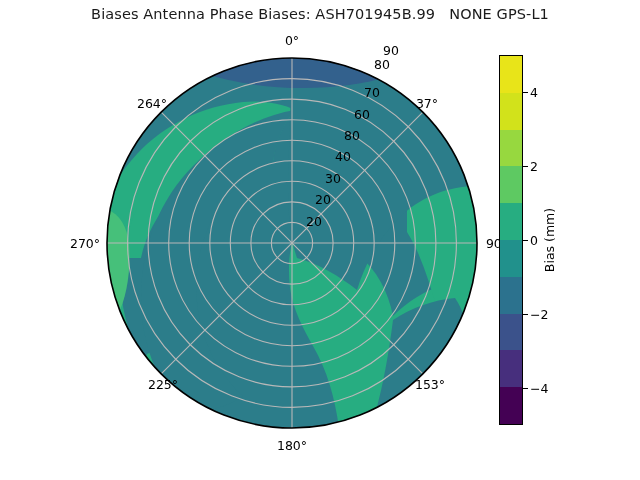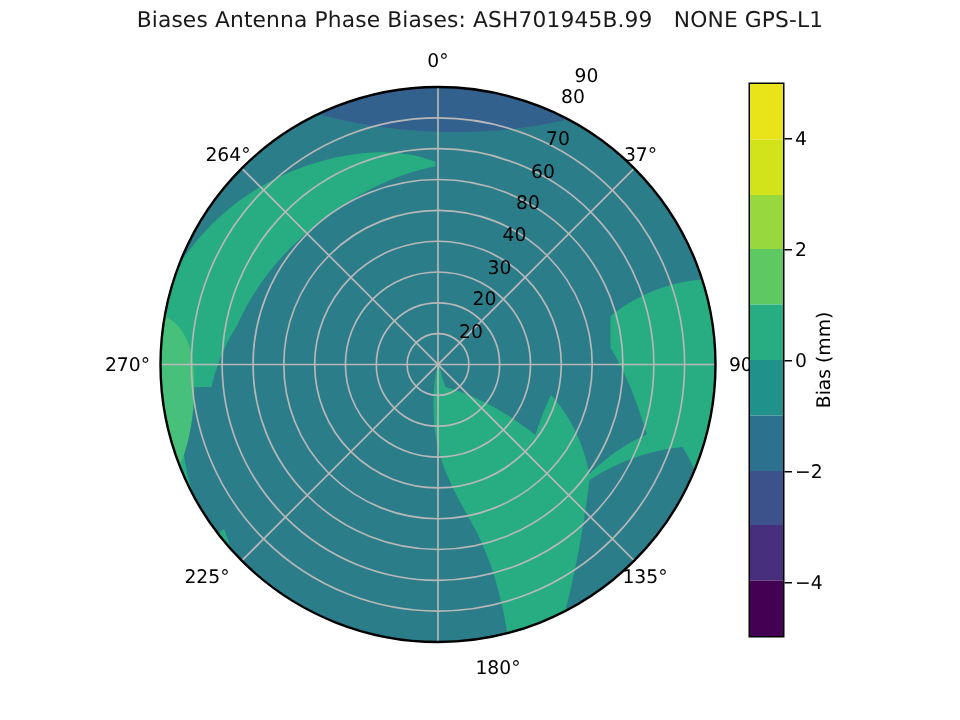--- a/index.html
+++ b/index.html
@@ -176,23 +176,23 @@
         <line x1="54.2" y1="54.2" x2="315.8" y2="315.8"></line>
         <line x1="315.8" y1="54.2" x2="54.2" y2="315.8"></line>
       </g>
 
       <circle cx="185" cy="185" r="185" fill="none" stroke="#000000" stroke-width="1.6"></circle>
     </svg>
 
     <div class="angle-label" style="left:185px;top:-18px;">0°</div>
     <div class="angle-label" style="left:320px;top:45px;">37°</div>
     <div class="angle-label" style="left:390px;top:185px;">90°</div>
-    <div class="angle-label" style="left:323px;top:326px;">135°</div>
-    <div class="angle-label" style="left:185px;top:387px;margin-left:40px;">180°</div>
-    <div class="angle-label" style="left:31px;top:326px;">225°</div>
+    <div class="angle-label" style="left:323px;top:326px;">153°</div>
+    <div class="angle-label" style="left:185px;top:387px;">180°</div>
+    <div class="angle-label" style="left:56px;top:326px;">225°</div>
     <div class="angle-label" style="left:-22px;top:185px;">270°</div>
     <div class="angle-label" style="left:45px;top:45px;">264°</div>
 
     <div class="radial-label" style="left:207px;top:163px;">20</div>
     <div class="radial-label" style="left:216px;top:141px;">20</div>
     <div class="radial-label" style="left:226px;top:120px;">30</div>
     <div class="radial-label" style="left:236px;top:98px;">40</div>
     <div class="radial-label" style="left:245px;top:77px;">80</div>
     <div class="radial-label" style="left:255px;top:56px;">60</div>
     <div class="radial-label" style="left:265px;top:34px;">70</div>

